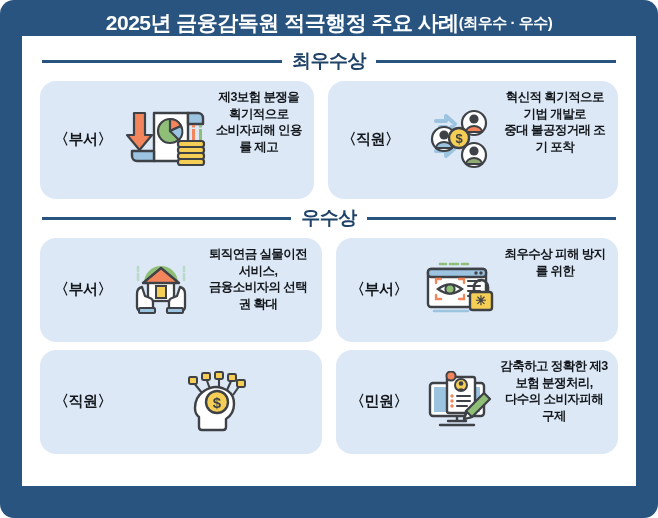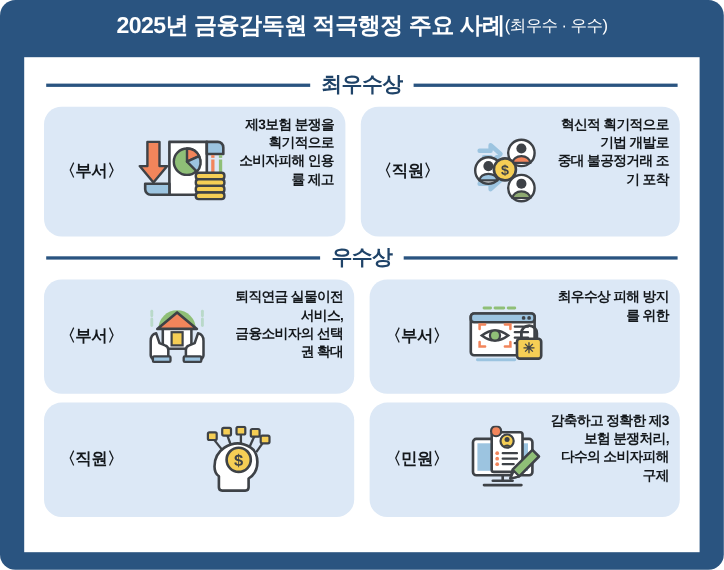--- a/index.html
+++ b/index.html
@@ -36,29 +36,29 @@
     padding: 0 14px;
     box-sizing: border-box;
   }
   .title-main {
     font-size: 21px;
     font-weight: bold;
     white-space: nowrap;
   }
   .title-sub {
     font-size: 15px;
-    font-weight: normal;
+    font-weight: bold;
     white-space: nowrap;
   }
 
   
   .page {
     position: absolute;
     left: 22px;
-    top: 52px;
+    top: 36px;
     width: 614px;
     height: 450px;
     background: #ffffff;
     box-sizing: border-box;
     padding: 6px 12px 4px 12px;
   }
 
   
   .section-head {
     display: flex;
@@ -131,21 +131,21 @@
   }
   .icon-wrap {
     flex: 1 1 auto;
     display: flex;
     align-items: center;
     justify-content: center;
   }
   .card-top .icon-wrap svg { display:block; }
 
   .card-text {
-    text-align: right;
+    text-align: center;
     font-size: 12.5px;
     font-weight: bold;
     color: #14181C;
     line-height: 1.32;
     letter-spacing: -0.6px;
     padding-bottom: 1px;
   }
   .card-text .l2 { display: block; }
 </style>
 </head>

